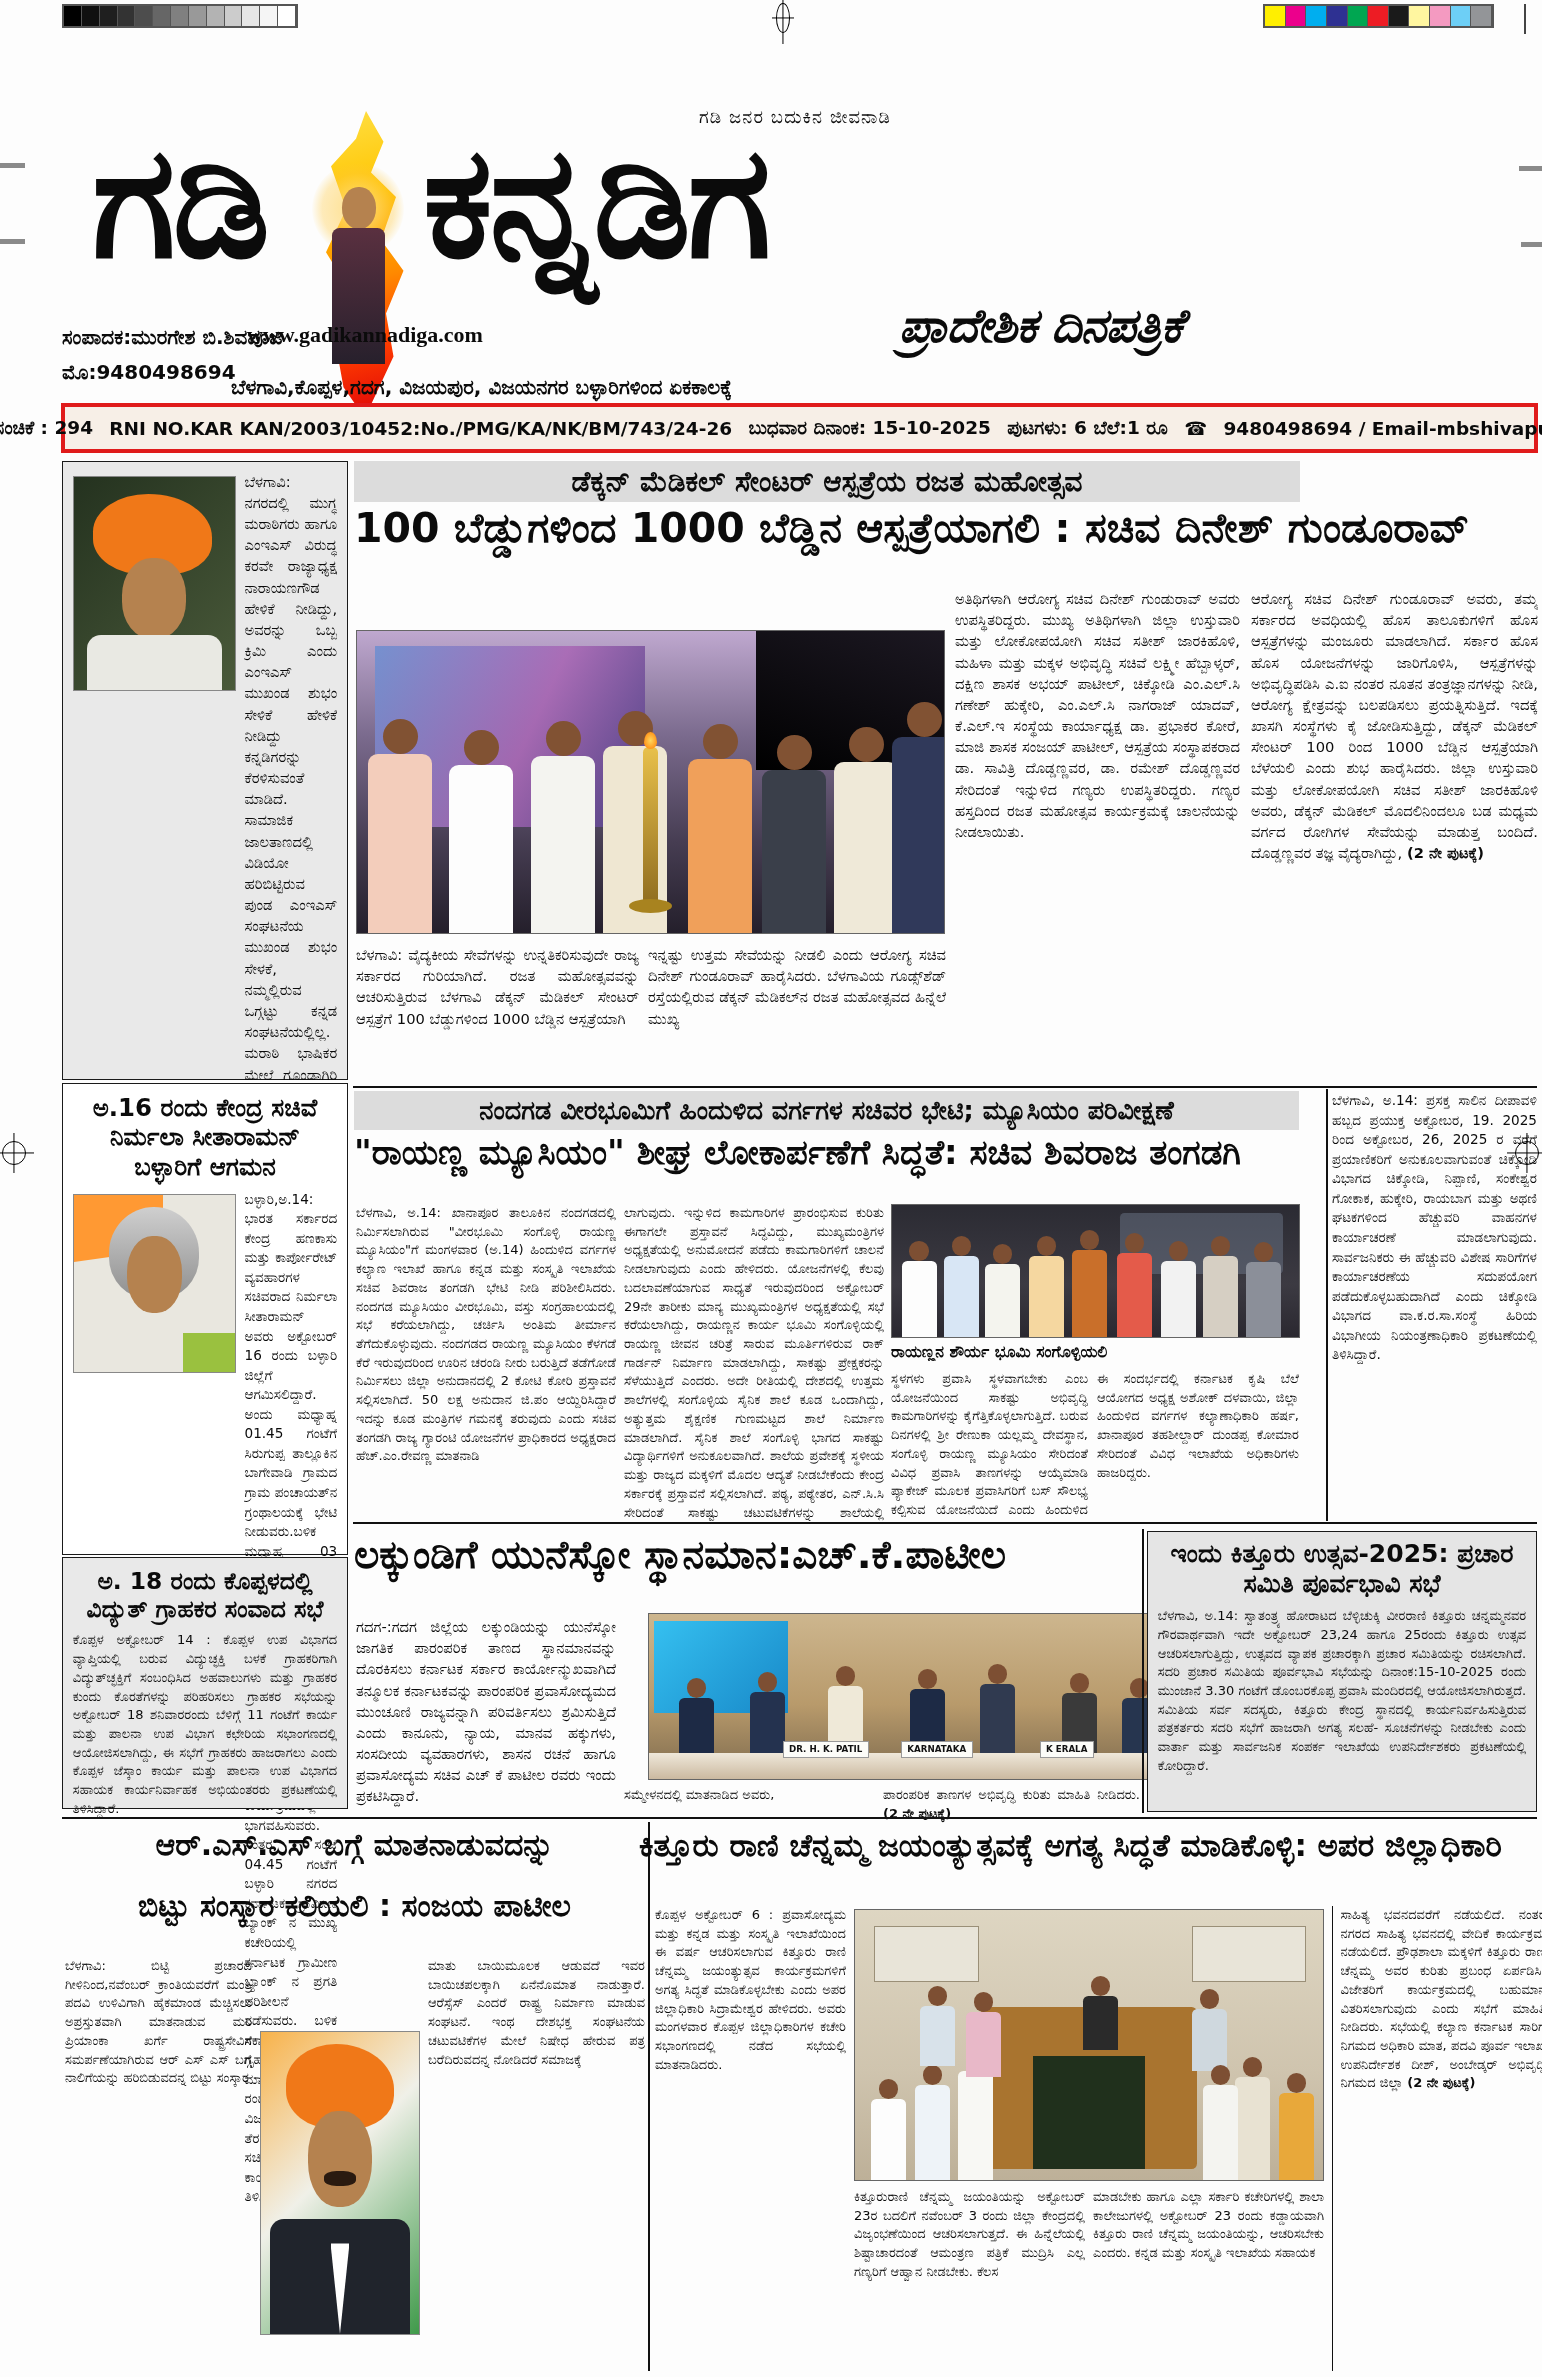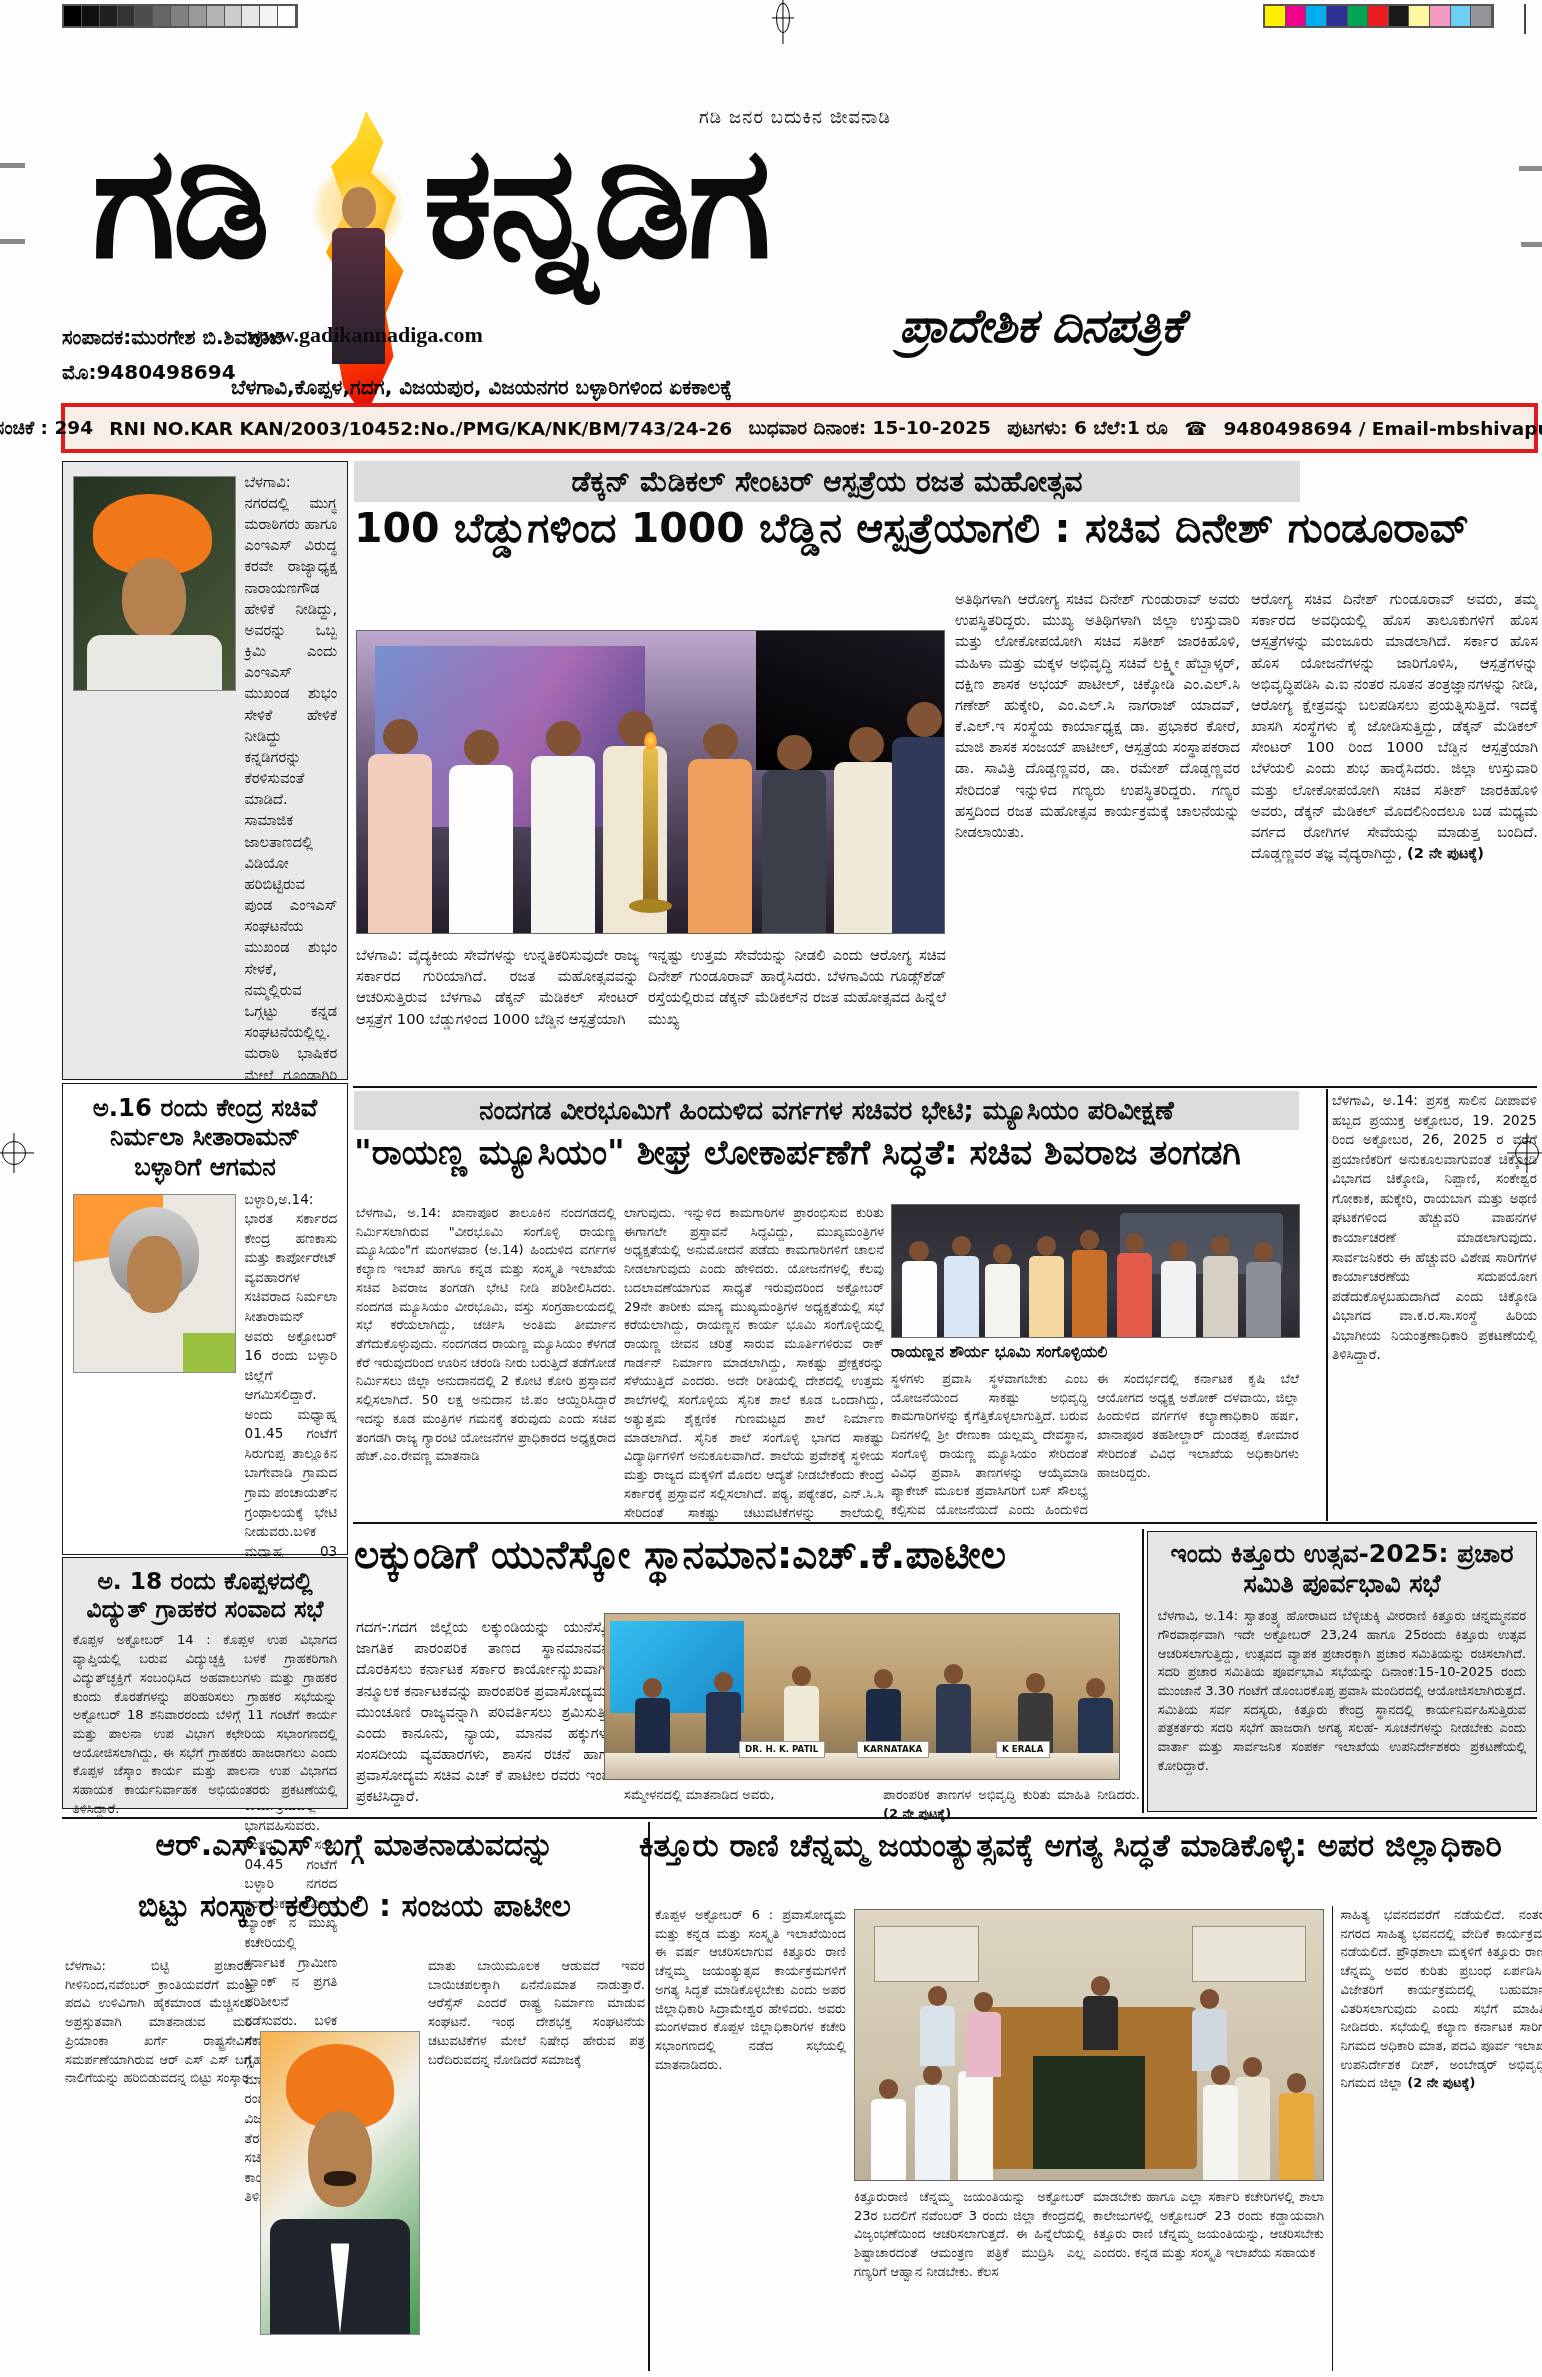--- a/index.html
+++ b/index.html
@@ -207,21 +207,21 @@
 <div class="abs jtext xs" style="left:1097px;top:1370px;width:202px;height:151px">ಈ ಸಂದರ್ಭದಲ್ಲಿ ಕರ್ನಾಟಕ ಕೃಷಿ ಬೆಲೆ ಆಯೋಗದ ಅಧ್ಯಕ್ಷ ಅಶೋಕ್ ದಳವಾಯಿ, ಜಿಲ್ಲಾ ಹಿಂದುಳಿದ ವರ್ಗಗಳ ಕಲ್ಯಾಣಾಧಿಕಾರಿ ಹರ್ಷ, ಖಾನಾಪೂರ ತಹಶೀಲ್ದಾರ್ ದುಂಡಪ್ಪ ಕೋಮಾರ ಸೇರಿದಂತೆ ವಿವಿಧ ಇಲಾಖೆಯ ಅಧಿಕಾರಿಗಳು ಹಾಜರಿದ್ದರು.</div>
 
 <div class="abs vrule" style="left:1326px;top:1089px;width:1.6px;height:432px"></div>
 <div class="abs" style="left:1332px;top:1091px;width:205px;height:430px">
   <div class="jtext sm">ಬೆಳಗಾವಿ, ಅ.14: ಪ್ರಸಕ್ತ ಸಾಲಿನ ದೀಪಾವಳಿ ಹಬ್ಬದ ಪ್ರಯುಕ್ತ ಅಕ್ಟೋಬರ, 19. 2025 ರಿಂದ ಅಕ್ಟೋಬರ, 26, 2025 ರ ವರೆಗೆ ಪ್ರಯಾಣಿಕರಿಗೆ ಅನುಕೂಲವಾಗುವಂತೆ ಚಿಕ್ಕೋಡಿ ವಿಭಾಗದ ಚಿಕ್ಕೋಡಿ, ನಿಪ್ಪಾಣಿ, ಸಂಕೇಶ್ವರ ಗೋಕಾಕ, ಹುಕ್ಕೇರಿ, ರಾಯಬಾಗ ಮತ್ತು ಅಥಣಿ ಘಟಕಗಳಿಂದ ಹೆಚ್ಚುವರಿ ವಾಹನಗಳ ಕಾರ್ಯಾಚರಣೆ ಮಾಡಲಾಗುವುದು. ಸಾರ್ವಜನಿಕರು ಈ ಹೆಚ್ಚುವರಿ ವಿಶೇಷ ಸಾರಿಗೆಗಳ ಕಾರ್ಯಾಚರಣೆಯ ಸದುಪಯೋಗ ಪಡೆದುಕೊಳ್ಳಬಹುದಾಗಿದೆ ಎಂದು ಚಿಕ್ಕೋಡಿ ವಿಭಾಗದ ವಾ.ಕ.ರ.ಸಾ.ಸಂಸ್ಥೆ ಹಿರಿಯ ವಿಭಾಗೀಯ ನಿಯಂತ್ರಣಾಧಿಕಾರಿ ಪ್ರಕಟಣೆಯಲ್ಲಿ ತಿಳಿಸಿದ್ದಾರೆ.</div>
 </div>
 
 <div class="abs hrule" style="left:353px;top:1522px;width:1184px;height:2.2px"></div>
 <div class="abs bighead" style="left:354px;top:1534px;width:785px;font-size:39px">ಲಕ್ಕುಂಡಿಗೆ ಯುನೆಸ್ಕೋ ಸ್ಥಾನಮಾನ:ಎಚ್.ಕೆ.ಪಾಟೀಲ</div>
 <div class="abs jtext" style="left:356px;top:1616px;width:260px;height:225px">ಗದಗ-:ಗದಗ ಜಿಲ್ಲೆಯ ಲಕ್ಕುಂಡಿಯನ್ನು ಯುನೆಸ್ಕೋ ಜಾಗತಿಕ ಪಾರಂಪರಿಕ ತಾಣದ ಸ್ಥಾನಮಾನವನ್ನು ದೊರಕಿಸಲು ಕರ್ನಾಟಕ ಸರ್ಕಾರ ಕಾರ್ಯೋನ್ಮುಖವಾಗಿದೆ ತನ್ಮೂಲಕ ಕರ್ನಾಟಕವನ್ನು ಪಾರಂಪರಿಕ ಪ್ರವಾಸೋದ್ಯಮದ ಮುಂಚೂಣಿ ರಾಜ್ಯವನ್ನಾಗಿ ಪರಿವರ್ತಿಸಲು ಶ್ರಮಿಸುತ್ತಿದೆ ಎಂದು ಕಾನೂನು, ನ್ಯಾಯ, ಮಾನವ ಹಕ್ಕುಗಳು, ಸಂಸದೀಯ ವ್ಯವಹಾರಗಳು, ಶಾಸನ ರಚನೆ ಹಾಗೂ ಪ್ರವಾಸೋದ್ಯಮ ಸಚಿವ ಎಚ್ ಕೆ ಪಾಟೀಲ ರವರು ಇಂದು ಪ್ರಕಟಿಸಿದ್ದಾರೆ.</div>
-<div class="photo unescoP" style="left:604px;top:1613px;width:516px;height:167px">
+<div class="photo unescoP" style="left:648px;top:1613px;width:516px;height:167px">
   <div class="screenU"></div>
   <i class="ps" style="left:30px;height:81px;background:#1d2a45"></i>
   <i class="ps" style="left:101px;height:87px;background:#24324f"></i>
   <i class="ps" style="left:179px;height:93px;background:#efe9d8"></i>
   <i class="ps" style="left:261px;height:90px;background:#1d2a45"></i>
   <i class="ps" style="left:331px;height:95px;background:#303a50"></i>
   <i class="ps" style="left:413px;height:86px;background:#3a3a3a"></i>
   <i class="ps" style="left:473px;height:81px;background:#26354f"></i>
   <div class="cloth"></div>
   <span class="plate" style="left:26%">DR. H. K. PATIL</span>

